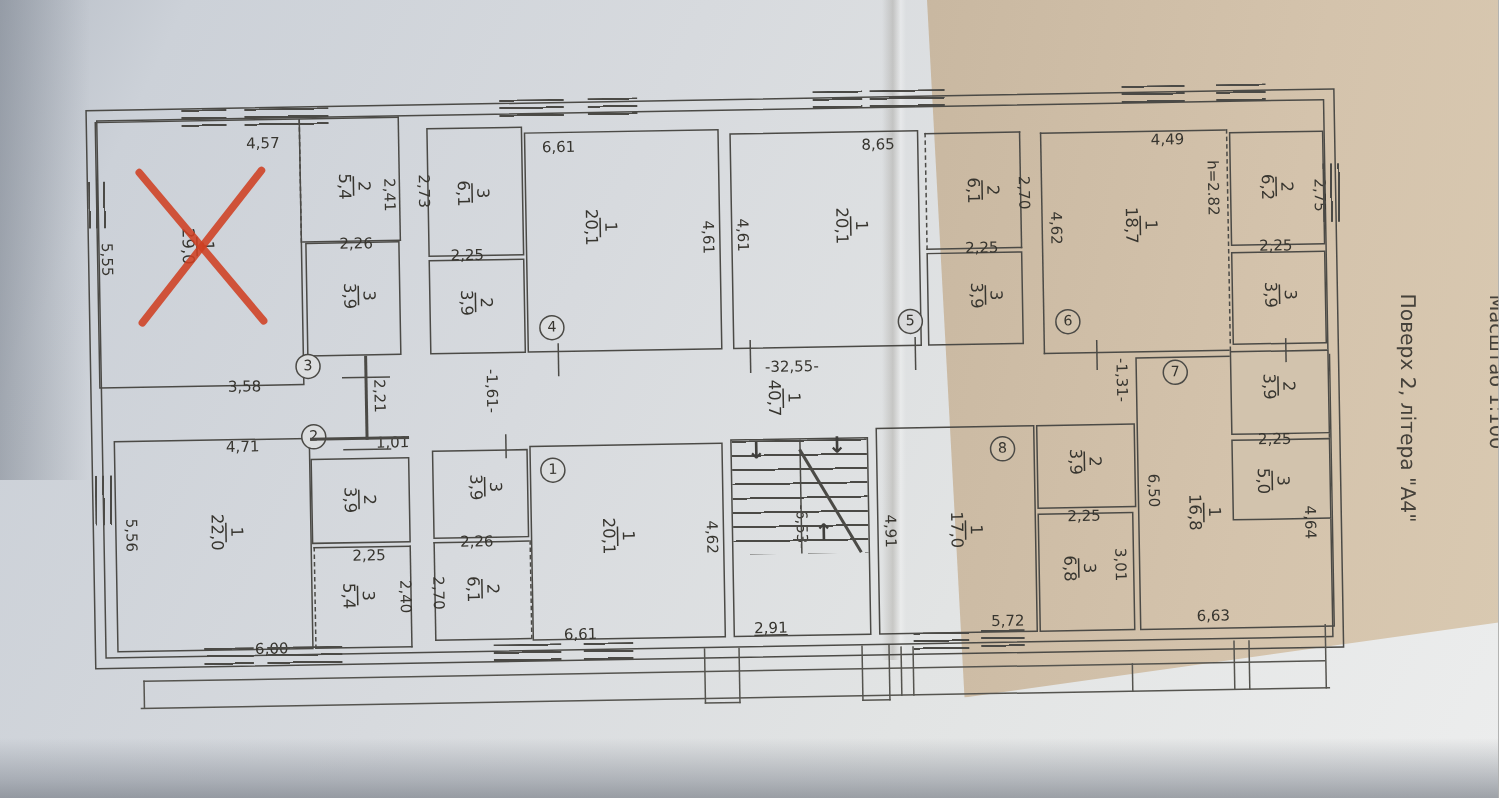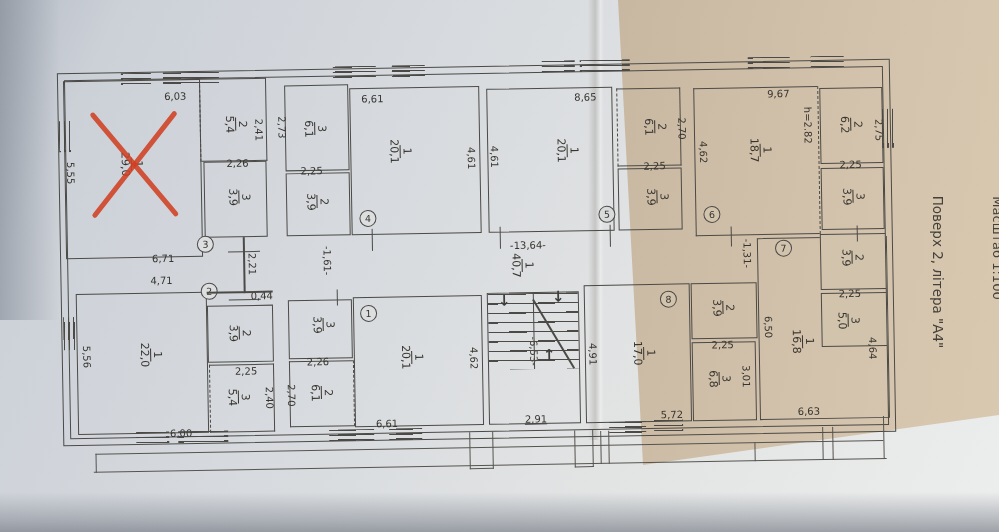--- a/index.html
+++ b/index.html
@@ -169,60 +169,60 @@
         <span class="den">6,1</span>
       </div>
       <div class="rlabel" style="left: 410px; top: 356px; transform: translate(-50%, -50%) rotate(90deg);">
         <span class="num">1</span>
         <span class="den">20,1</span>
       </div>
       <div class="rlabel" style="left: 522px; top: 266px; transform: translate(-50%, -50%) rotate(90deg);">
         <span class="num">1</span>
         <span class="den">40,7</span>
       </div>
-      <div class="dim" style="left: 178px; top: 91px; transform: translate(-50%, -50%);">6,03</div>
+      <div class="dim" style="left: 178px; top: 91px; transform: translate(-50%, -50%);">4,57</div>
       <div class="dim" style="left: 375px; top: 97px; transform: translate(-50%, -50%);">6,61</div>
       <div class="dim" style="left: 588px; top: 99px; transform: translate(-50%, -50%);">8,65</div>
-      <div class="dim" style="left: 781px; top: 99px; transform: translate(-50%, -50%);">9,67</div>
+      <div class="dim" style="left: 781px; top: 99px; transform: translate(-50%, -50%);">4,49</div>
       <div class="dim" style="left: 810px; top: 131px; transform: translate(-50%, -50%) rotate(90deg);">h=2.82</div>
       <div class="dim" style="left: 72px; top: 166px; transform: translate(-50%, -50%) rotate(90deg);">5,55</div>
       <div class="dim" style="left: 85px; top: 350px; transform: translate(-50%, -50%) rotate(90deg);">5,56</div>
       <div class="dim" style="left: 261px; top: 126px; transform: translate(-50%, -50%) rotate(90deg);">2,41</div>
       <div class="dim" style="left: 284px; top: 124px; transform: translate(-50%, -50%) rotate(90deg);">2,73</div>
       <div class="dim" style="left: 239px; top: 159px; transform: translate(-50%, -50%);">2,26</div>
       <div class="dim" style="left: 313px; top: 168px; transform: translate(-50%, -50%);">2,25</div>
       <div class="dim" style="left: 473px; top: 158px; transform: translate(-50%, -50%) rotate(90deg);">4,61</div>
       <div class="dim" style="left: 496px; top: 157px; transform: translate(-50%, -50%) rotate(90deg);">4,61</div>
       <div class="dim" style="left: 684px; top: 132px; transform: translate(-50%, -50%) rotate(90deg);">2,70</div>
       <div class="dim" style="left: 656px; top: 169px; transform: translate(-50%, -50%);">2,25</div>
       <div class="dim" style="left: 705px; top: 156px; transform: translate(-50%, -50%) rotate(90deg);">4,62</div>
       <div class="dim" style="left: 881px; top: 137px; transform: translate(-50%, -50%) rotate(90deg);">2,75</div>
       <div class="dim" style="left: 852px; top: 171px; transform: translate(-50%, -50%);">2,25</div>
-      <div class="dim" style="left: 163px; top: 253px; transform: translate(-50%, -50%);">6,71</div>
-      <div class="dim" style="left: 161px; top: 275px; transform: translate(-50%, -50%);">4,71</div>
+      <div class="dim" style="left: 163px; top: 253px; transform: translate(-50%, -50%);">3,58</div>
+      <div class="dim" style="left: 161px; top: 293px; transform: translate(-50%, -50%);">4,71</div>
       <div class="dim" style="left: 252px; top: 260px; transform: translate(-50%, -50%) rotate(90deg);">2,21</div>
-      <div class="dim" style="left: 261px; top: 292px; transform: translate(-50%, -50%);">0,44</div>
+      <div class="dim" style="left: 261px; top: 292px; transform: translate(-50%, -50%);">1,01</div>
       <div class="dim" style="left: 327px; top: 258px; transform: translate(-50%, -50%) rotate(90deg);">-1,61-</div>
-      <div class="dim" style="left: 528px; top: 246px; transform: translate(-50%, -50%);">-13,64-</div>
+      <div class="dim" style="left: 528px; top: 246px; transform: translate(-50%, -50%);">-32,55-</div>
       <div class="dim" style="left: 747px; top: 258px; transform: translate(-50%, -50%) rotate(90deg);">-1,31-</div>
       <div class="dim" style="left: 244px; top: 367px; transform: translate(-50%, -50%);">2,25</div>
       <div class="dim" style="left: 267px; top: 394px; transform: translate(-50%, -50%) rotate(90deg);">2,40</div>
       <div class="dim" style="left: 316px; top: 359px; transform: translate(-50%, -50%);">2,26</div>
       <div class="dim" style="left: 289px; top: 392px; transform: translate(-50%, -50%) rotate(90deg);">2,70</div>
       <div class="dim" style="left: 472px; top: 358px; transform: translate(-50%, -50%) rotate(90deg);">4,62</div>
       <div class="dim" style="left: 532px; top: 352px; transform: translate(-50%, -50%) rotate(90deg);">-6,53-</div>
       <div class="dim" style="left: 591px; top: 356px; transform: translate(-50%, -50%) rotate(90deg);">4,91</div>
       <div class="dim" style="left: 721px; top: 349px; transform: translate(-50%, -50%);">2,25</div>
       <div class="dim" style="left: 744px; top: 381px; transform: translate(-50%, -50%) rotate(90deg);">3,01</div>
       <div class="dim" style="left: 767px; top: 332px; transform: translate(-50%, -50%) rotate(90deg);">6,50</div>
       <div class="dim" style="left: 849px; top: 300px; transform: translate(-50%, -50%);">2,25</div>
       <div class="dim" style="left: 871px; top: 355px; transform: translate(-50%, -50%) rotate(90deg);">4,64</div>
       <div class="dim" style="left: 178px; top: 428px; transform: translate(-50%, -50%);">6,00</div>
       <div class="dim" style="left: 384px; top: 422px; transform: translate(-50%, -50%);">6,61</div>
-      <div class="dim" style="left: 533px; top: 420px; transform: translate(-50%, -50%); text-decoration: underline;">2,91</div>
+      <div class="dim" style="left: 511px; top: 420px; transform: translate(-50%, -50%); text-decoration: underline;">2,91</div>
       <div class="dim" style="left: 669px; top: 418px; transform: translate(-50%, -50%); text-align: right;">5,72</div>
       <div class="dim" style="left: 806px; top: 417px; transform: translate(-50%, -50%);">6,63</div>
       <div class="circ" style="left: 359px; top: 303px; background: rgb(220, 222, 223);">1</div>
       <div class="circ" style="left: 200px; top: 278px; background: rgb(220, 222, 223);">2</div>
       <div class="circ" style="left: 197px; top: 231px; background: rgb(220, 222, 223);">3</div>
       <div class="circ" style="left: 360px; top: 208px; background: rgb(220, 222, 223);">4</div>
       <div class="circ" style="left: 599px; top: 208px; background: rgb(217, 218, 219);">5</div>
       <div class="circ" style="left: 704px; top: 210px; background: rgb(210, 195, 173);">6</div>
       <div class="circ" style="left: 775px; top: 245px; background: rgb(210, 195, 173);">7</div>
       <div class="circ" style="left: 659px; top: 294px; background: rgb(210, 195, 173);">8</div>

